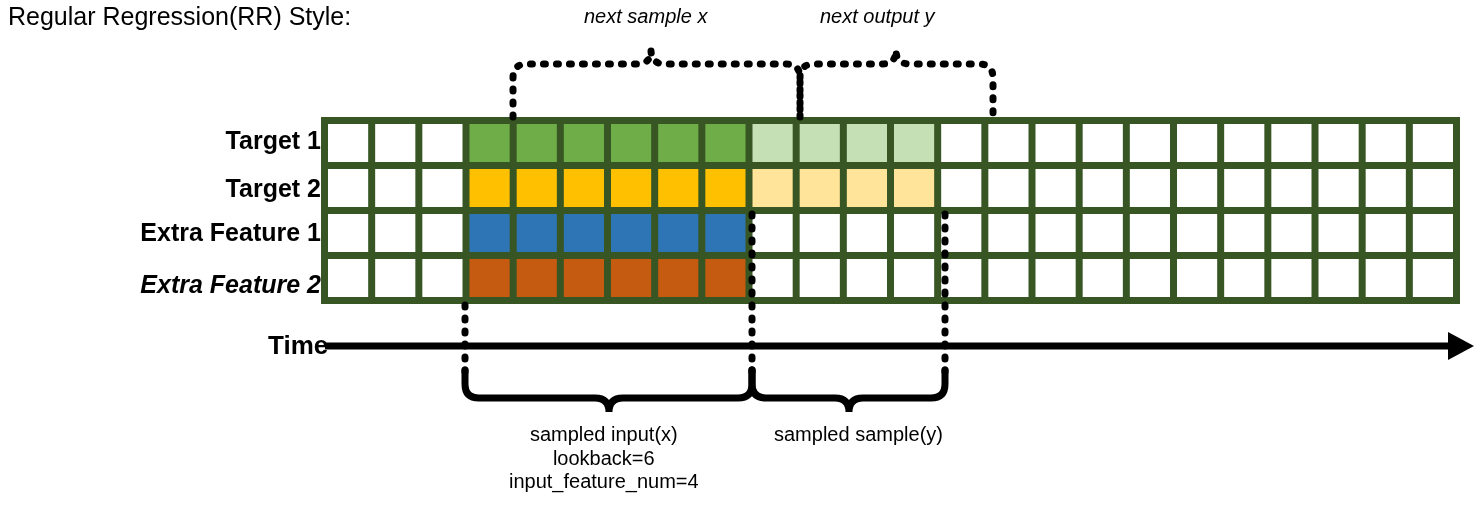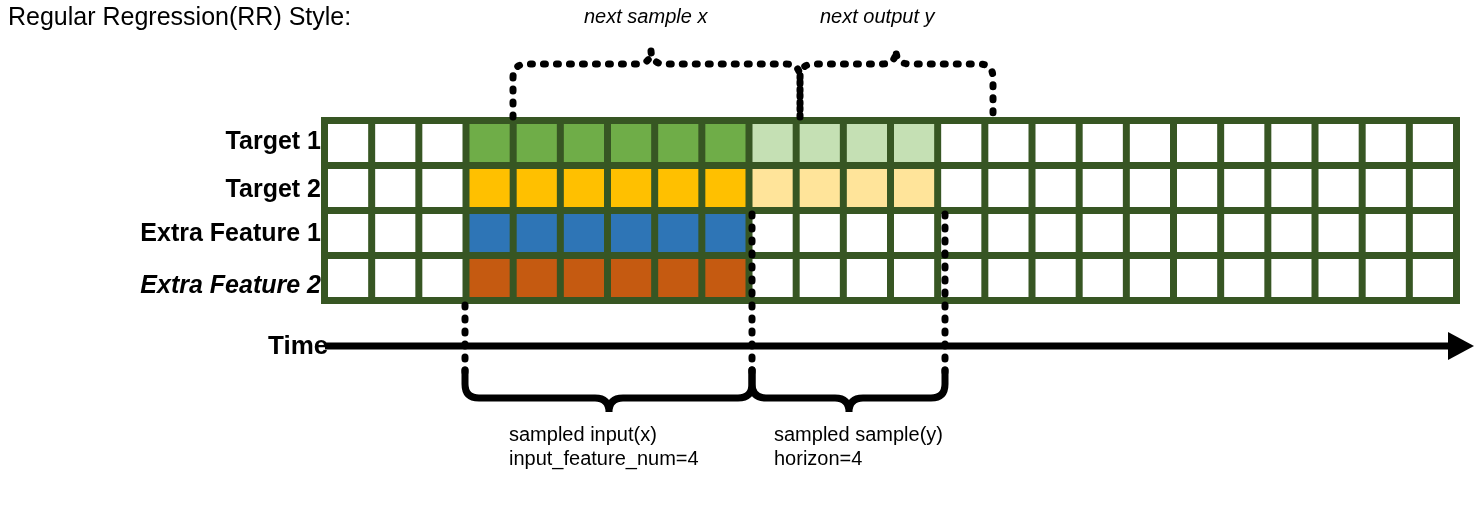--- a/index.html
+++ b/index.html
@@ -61,42 +61,42 @@
   }
   .brace-top-label.lx { left: 584px; }
   .brace-top-label.ly { left: 820px; }
   .bottom-caption {
     font-size: 20px;
     font-weight: 500;
     top: 423px;
   }
   .bottom-caption.cx { left: 509px; }
   .bottom-caption.cy { left: 774px; }
-  .caption-line { display: block; }
+  .caption-line { display: block; text-align: center; }
 </style>
 </head>
 <body>
 
 <div id="stage">
 
   <div class="txt page-title">Regular Regression(RR) Style:</div>
 
   <div class="txt row-label r0">Target 1</div>
   <div class="txt row-label r1">Target 2</div>
   <div class="txt row-label r2">Extra Feature 1</div>
   <div class="txt row-label r3">Extra Feature 2</div>
 
   <div class="txt time-label">Time</div>
 
   <div class="txt brace-top-label lx">next sample x</div>
   <div class="txt brace-top-label ly">next output y</div>
 
-  <div class="txt bottom-caption cx"><span class="caption-line">sampled input(x)</span><span class="caption-line">input_feature_num=4</span></div>
-
-  <div class="txt bottom-caption cy"><span class="caption-line">sampled sample(y)</span><span class="caption-line">horizon=4</span></div>
+  <div class="txt bottom-caption cx"><span class="caption-line">sampled input(x)</span><span class="caption-line">lookback=6</span><span class="caption-line">input_feature_num=4</span></div>
+
+  <div class="txt bottom-caption cy"><span class="caption-line">sampled sample(y)</span></div>
 
   <svg class="layer" viewBox="0 0 1476 516" xmlns="http://www.w3.org/2000/svg">
     <g id="grid-group">
         <rect x="321" y="117" width="1139" height="187" fill="#375623"></rect>
         <rect x="328.00" y="124.00" width="40.17" height="38.00" fill="#ffffff"></rect>
         <rect x="375.17" y="124.00" width="40.17" height="38.00" fill="#ffffff"></rect>
         <rect x="422.33" y="124.00" width="40.17" height="38.00" fill="#ffffff"></rect>
         <rect x="469.50" y="124.00" width="40.17" height="38.00" fill="#6fad48"></rect>
         <rect x="516.67" y="124.00" width="40.17" height="38.00" fill="#6fad48"></rect>
         <rect x="563.83" y="124.00" width="40.17" height="38.00" fill="#6fad48"></rect>

